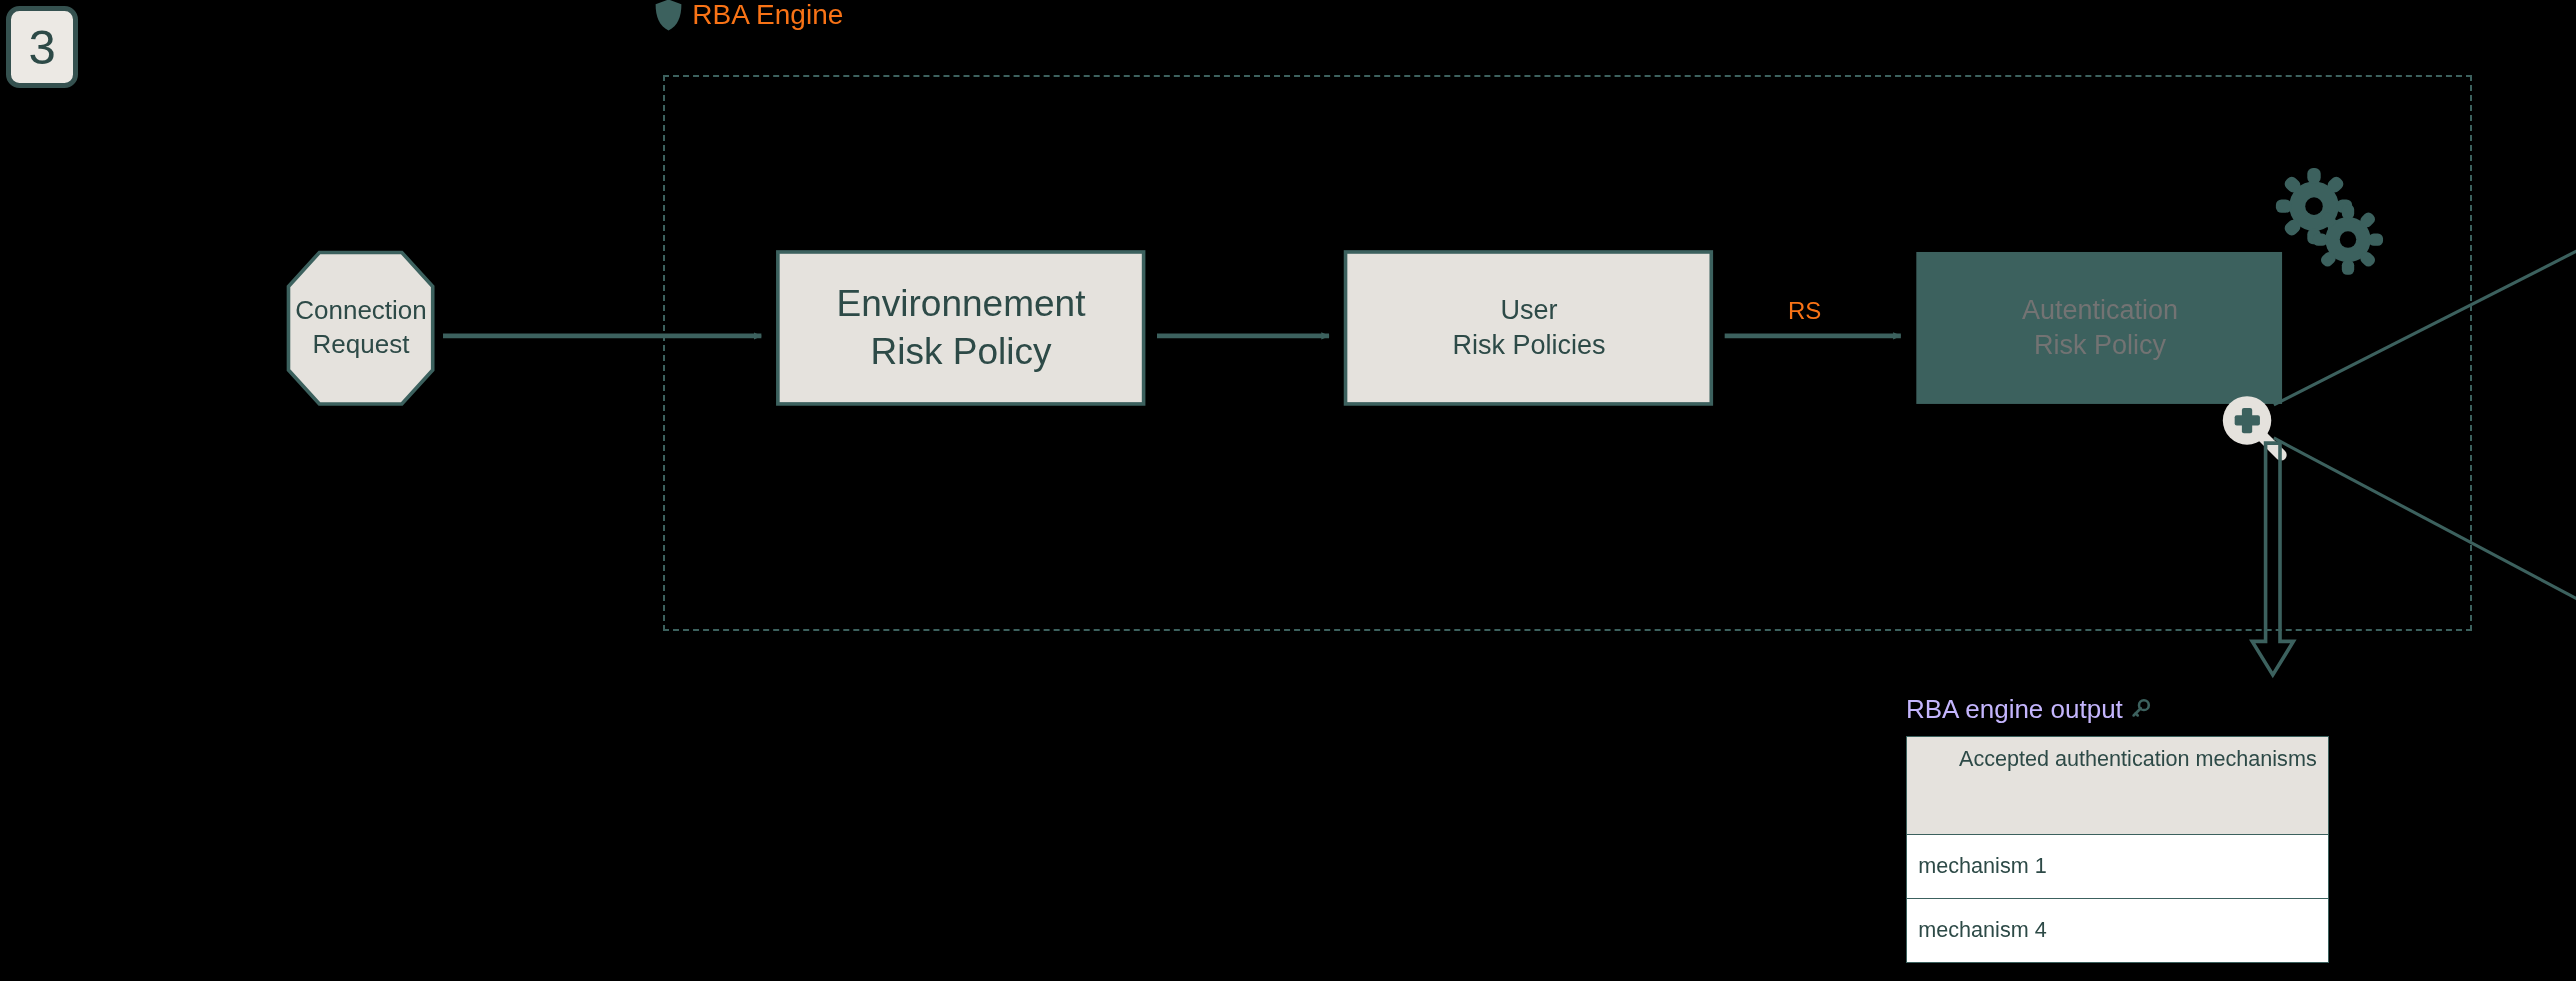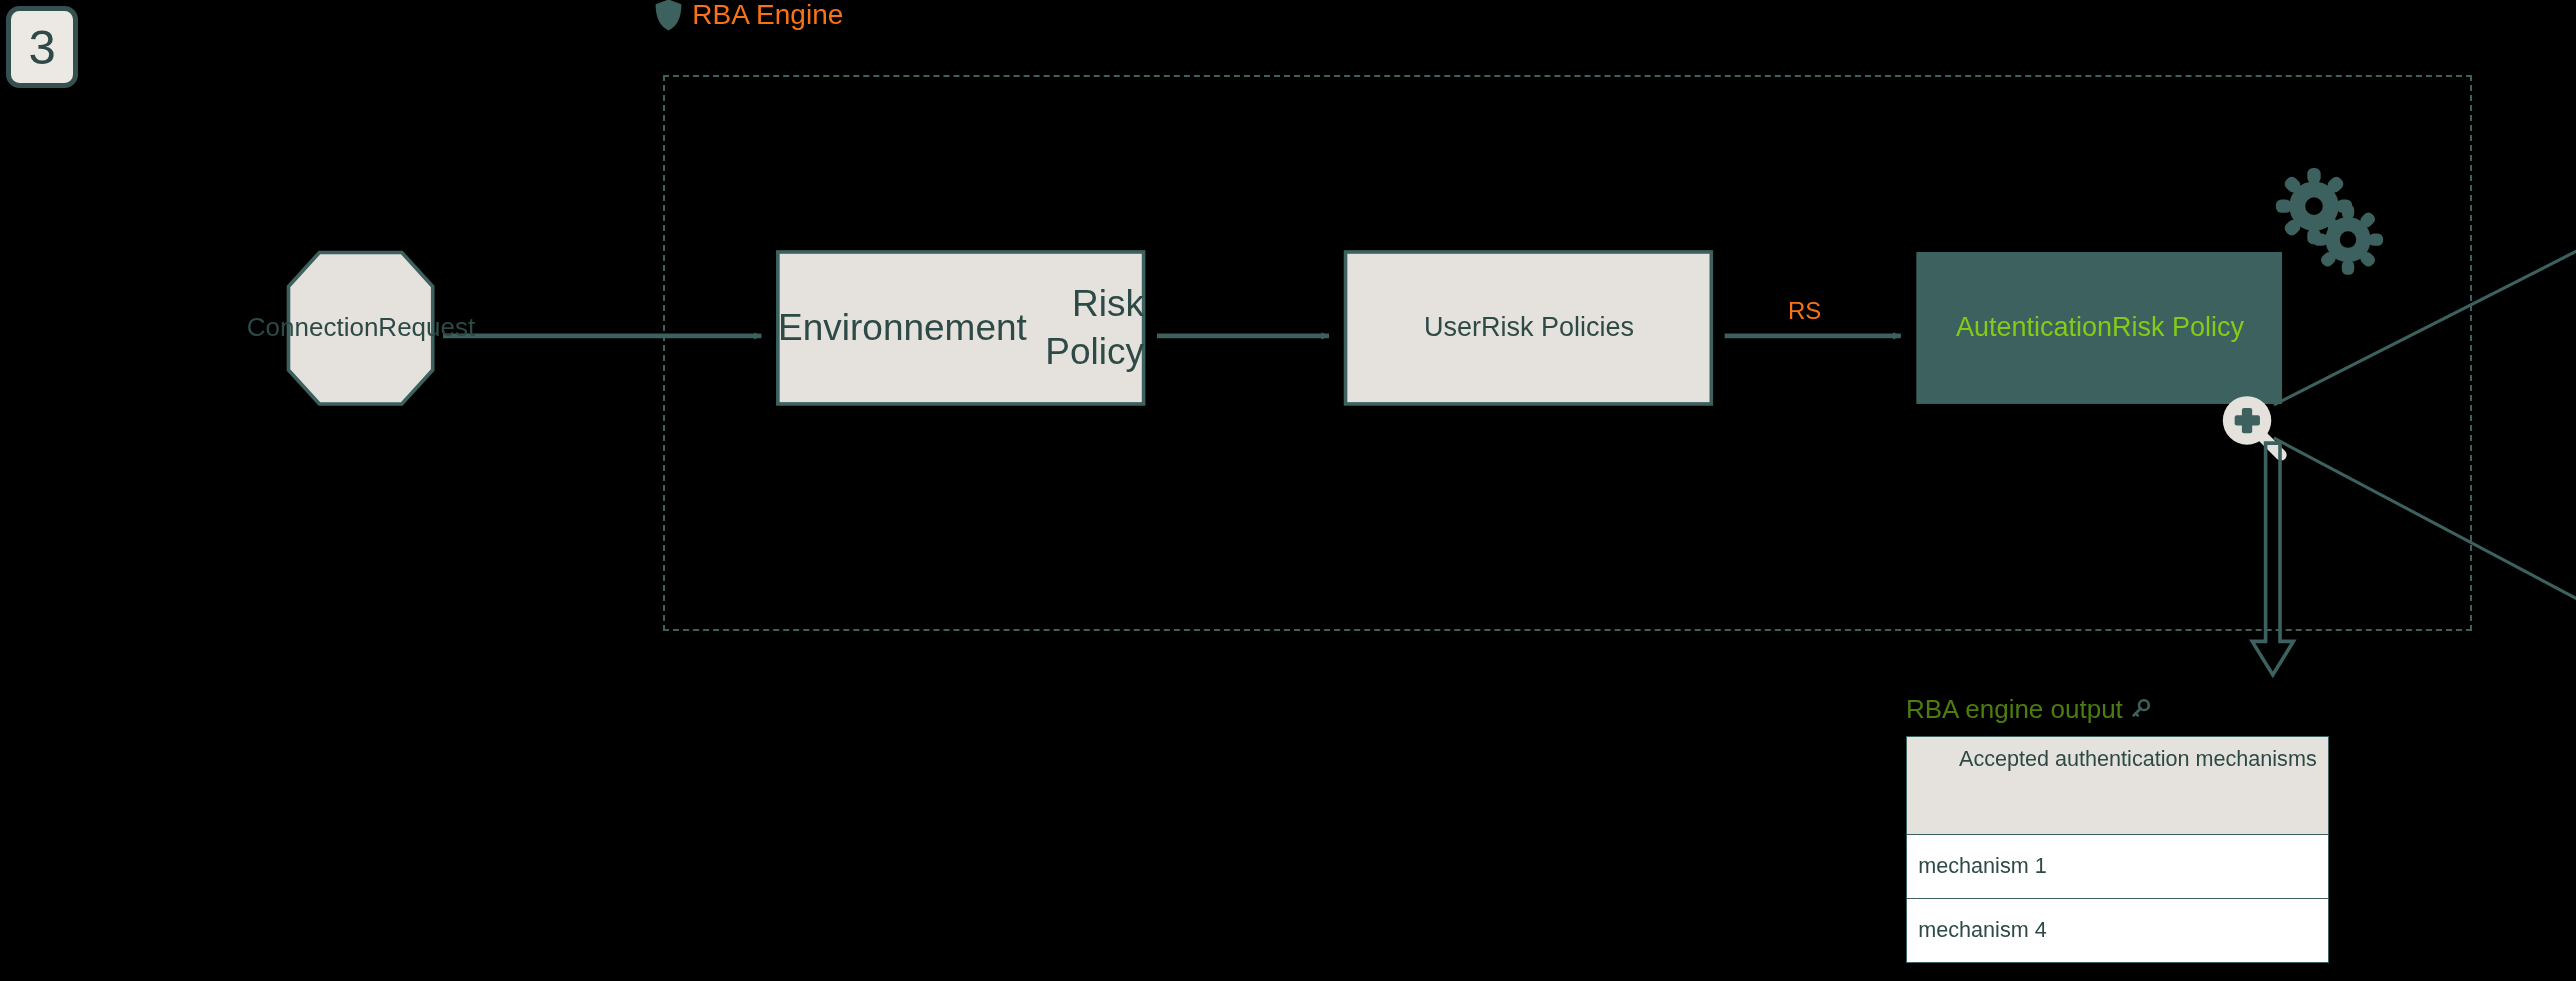--- a/index.html
+++ b/index.html
@@ -31,35 +31,35 @@
   .dashed-box{
     position:absolute;left:663px;top:75px;width:1809px;height:556px;
     border:2.6px dashed #3c615e;box-sizing:border-box;background:transparent;
   }
 
   
   #vec{position:absolute;left:0;top:0;width:3913px;height:982px;overflow:visible;}
 
   
   .node-label{
-    position:absolute;display:flex;flex-direction:row;
-    align-items:center;justify-content:center;text-align:right;
+    position:absolute;display:flex;flex-direction:column;
+    align-items:center;justify-content:center;text-align:center;
     line-height:1.30;pointer-events:none;
   }
   .node-label span{display:block;}
   .lbl-dark{color:#2d4a47;}
-  .lbl-light{color:#84cc16;}
+  .lbl-light{color:#737373;}
 
   .edge-label{
     position:absolute;color:#f97316;font-size:24px;line-height:1;
   }
 
   
   .tbl-title{
-    position:absolute;color:#4d7c0f;font-size:26px;line-height:1;white-space:nowrap;
+    position:absolute;color:#c4b5fd;font-size:26px;line-height:1;white-space:nowrap;
     display:flex;align-items:center;gap:7.2px;
   }
   table.grid{
     position:absolute;border-collapse:collapse;background:#ffffff;
     table-layout:fixed;
   }
   table.grid th, table.grid td{
     border:1.5px solid #3c615e;color:#2d4a47;font-weight:400;
     text-align:left;vertical-align:middle;
     font-size:21.6px;line-height:1.30;padding:8.2px 11.3px;

